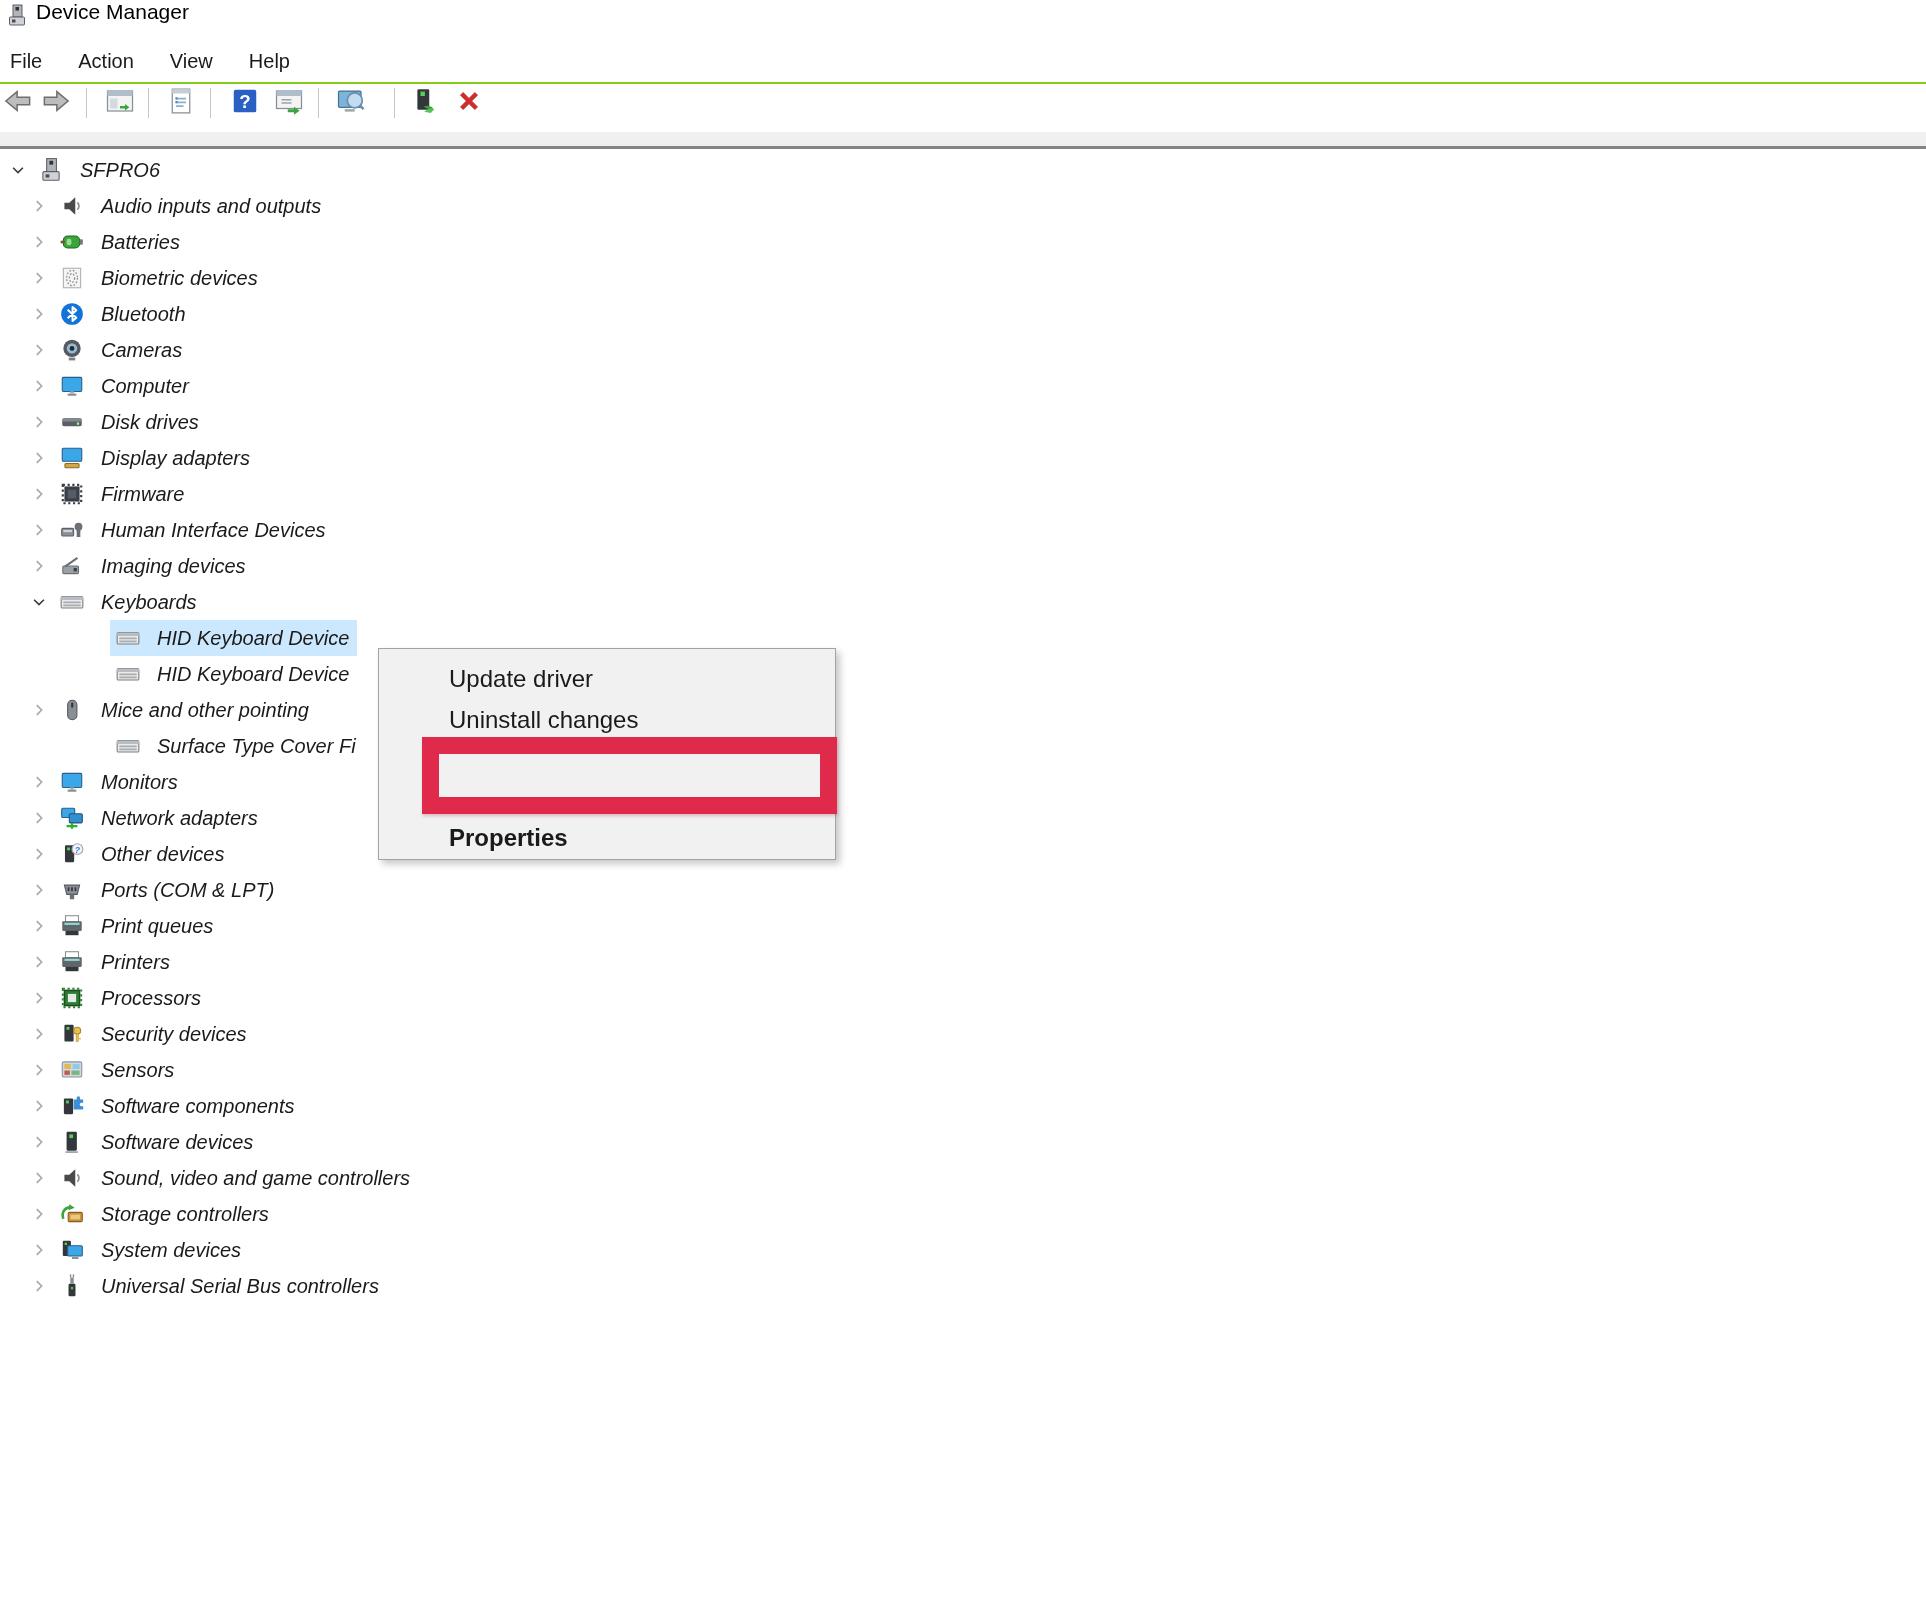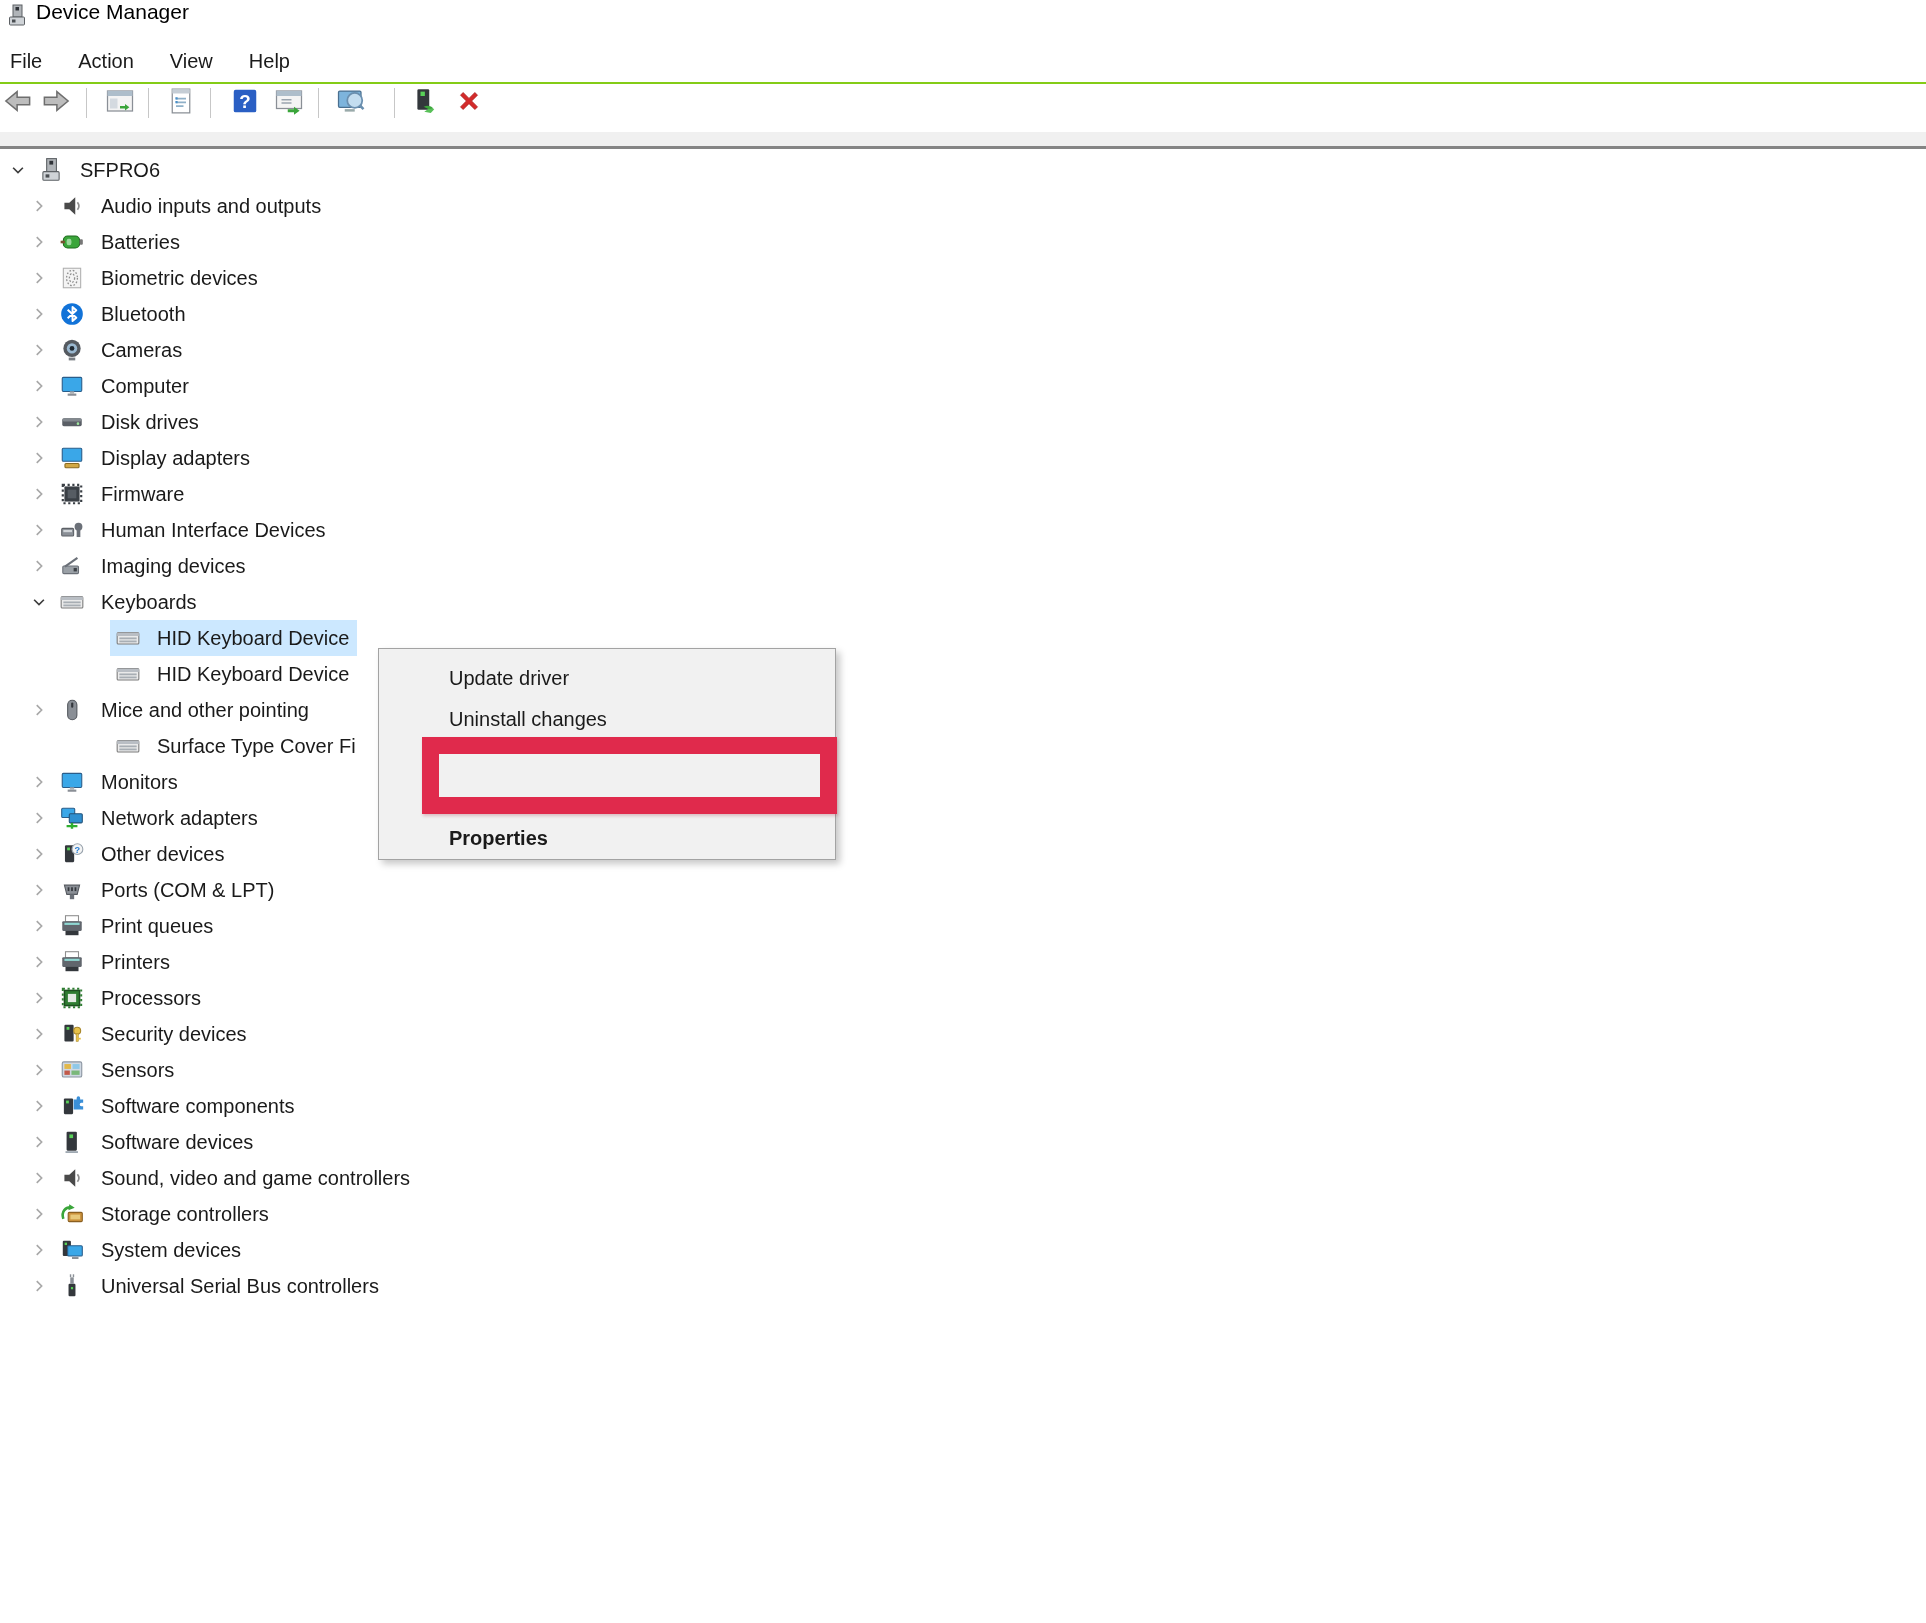--- a/index.html
+++ b/index.html
@@ -20,30 +20,30 @@
   .toolbar{position:absolute;left:0;top:86px;width:100%;height:46px;}
   .tb-btn{position:absolute;top:0;width:34px;height:34px;display:flex;align-items:center;justify-content:center;}
   .tb-sep{position:absolute;top:2px;width:1px;height:30px;background:#c7c7c7;}
   .toolbar-strip{position:absolute;left:0;top:132px;width:100%;height:14px;background:#f0f0f0;border-bottom:3px solid #848484;box-sizing:content-box;}
   
   .tree{position:absolute;left:0;top:152px;width:100%;}
   .trow{height:36px;display:flex;align-items:center;font-size:20px;white-space:nowrap;cursor:default;}
   .chev{width:20px;height:20px;flex:0 0 20px;margin-right:8px;display:flex;align-items:center;justify-content:center;}
   .ticon{width:30px;height:30px;flex:0 0 30px;display:flex;align-items:center;justify-content:center;}
   .ticon svg{width:26px;height:26px;}
-  .rowc{display:flex;align-items:center;padding:3px 8px 3px 3px;margin-left:-3px;border-radius:0;}
+  .rowc{display:flex;align-items:center;padding:3px 8px 3px 3px;margin-left:-3px;border-radius:0;font-style:italic;}
   .rowc .lbl{margin-left:14px;}
   .trow.lv0{padding-left:8px;}
   .trow.lv1{padding-left:29px;}
   .trow.lv2{padding-left:113px;}
   .trow.selected .rowc{background:#cce8ff;}
   
   .ctxmenu{position:absolute;left:378px;top:648px;width:458px;height:212px;background:#f1f1f1;
     border:1px solid #a3a3a3;box-sizing:border-box;box-shadow:4px 4px 7px rgba(0,0,0,0.22);z-index:5;}
-  .cm-item{position:absolute;left:0;width:100%;display:flex;align-items:center;font-size:20px;padding-left:70px;box-sizing:border-box;}
+  .cm-item{position:absolute;left:0;width:100%;display:flex;align-items:center;font-size:24px;padding-left:70px;box-sizing:border-box;}
   .cm-item.bold{font-weight:bold;}
   .cm-item.boxed{left:62px;width:378px;padding-left:8px;background:#f8f8f8;}
   
   .anno-box{position:absolute;left:422px;top:737px;width:415px;height:77px;border:17px solid #e02a4c;
     box-sizing:border-box;z-index:9;pointer-events:none;box-shadow:1px 2px 3px rgba(150,30,50,0.25);}
 </style>
 </head>
 <body>
 
 <div class="titlebar">

